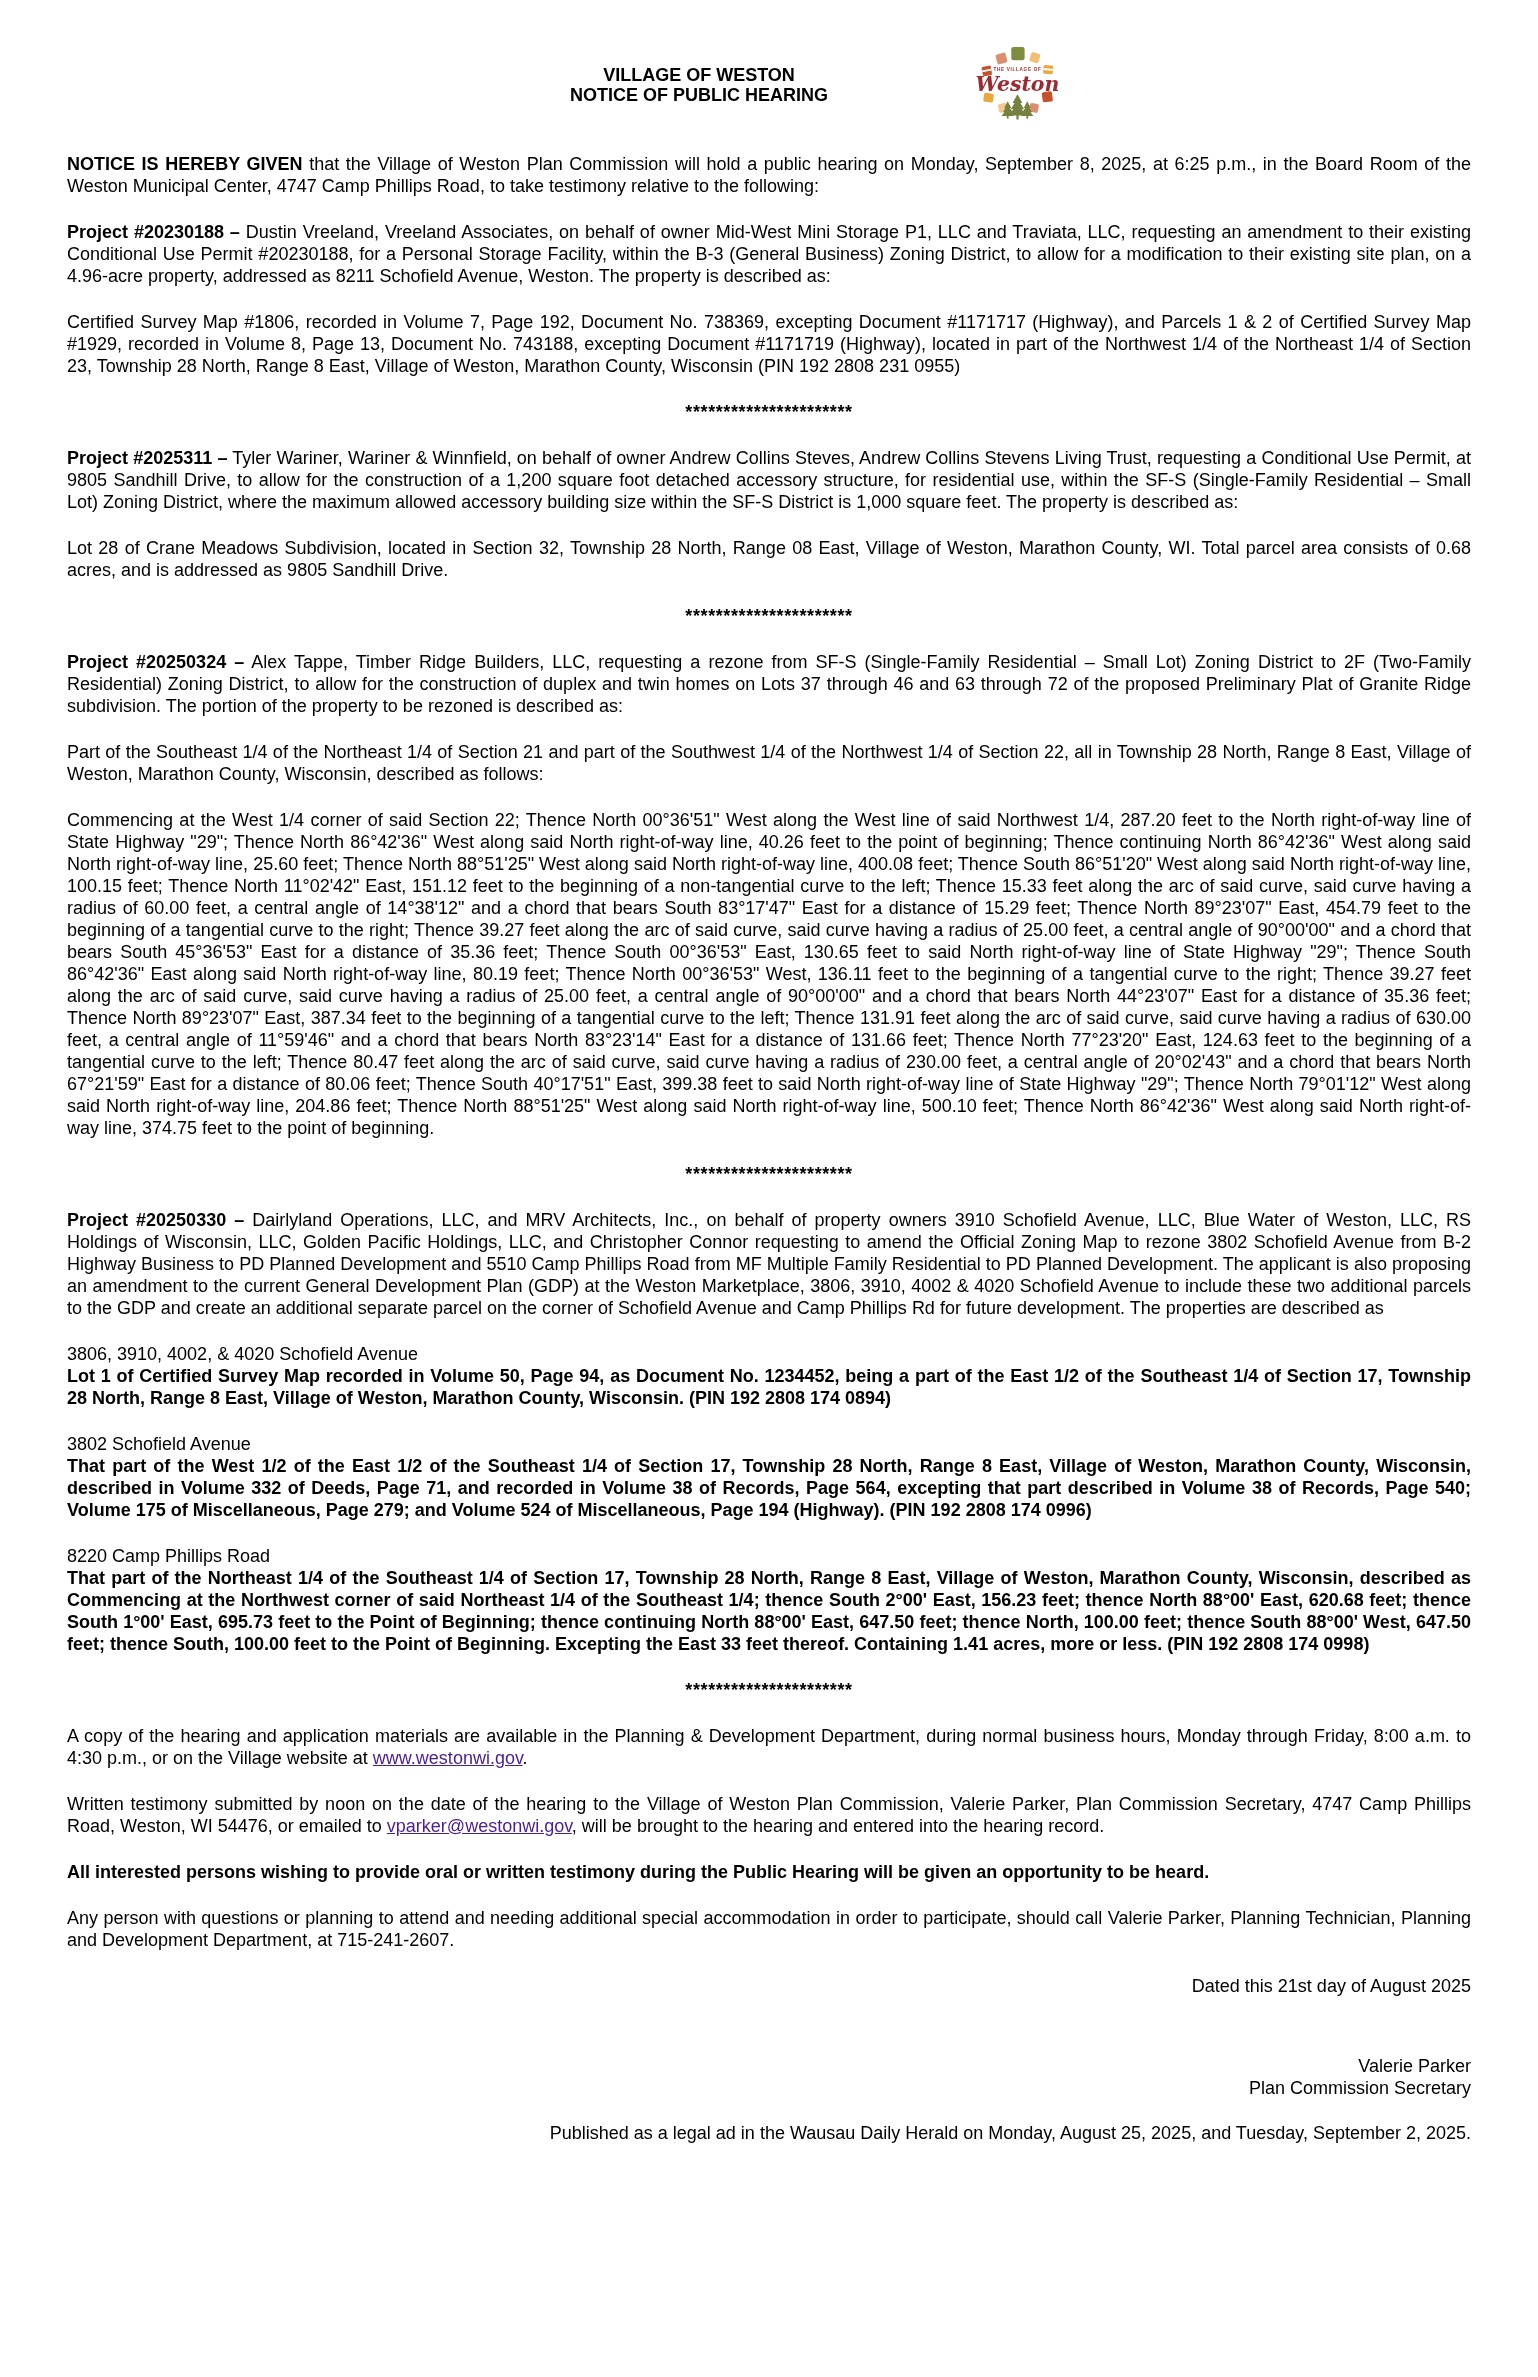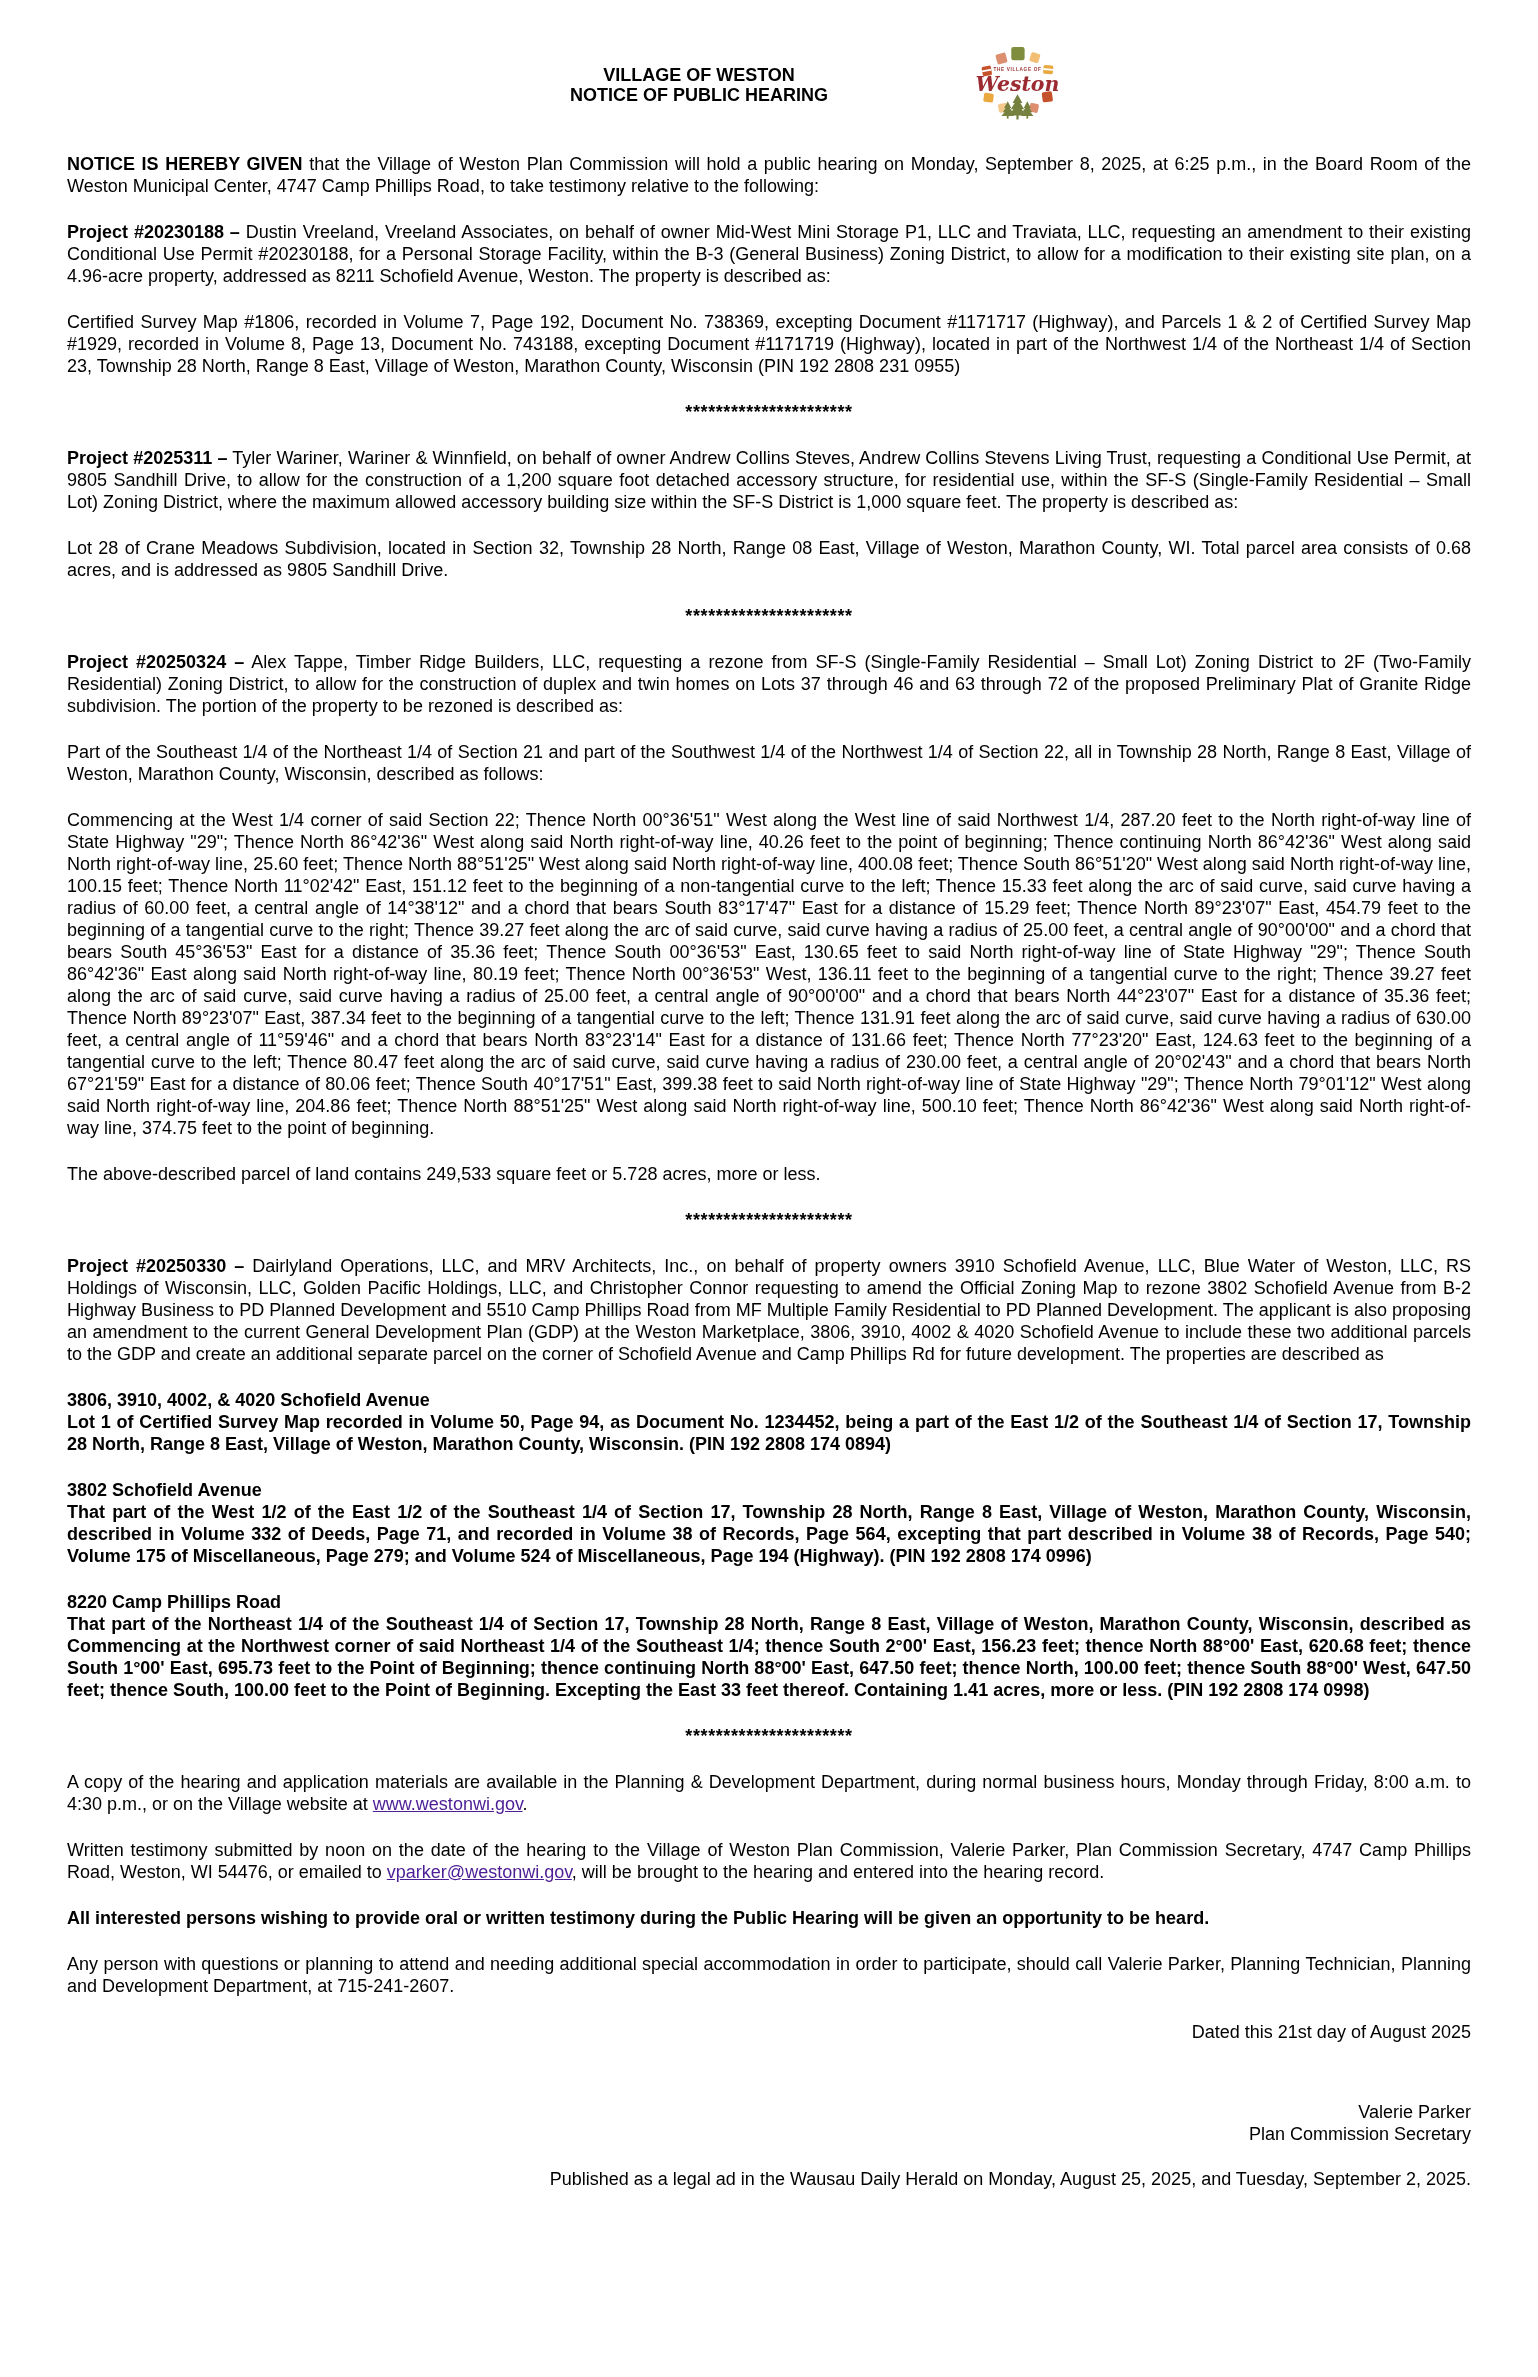--- a/index.html
+++ b/index.html
@@ -29,21 +29,21 @@
     width: 89px; height: 79px;
   }
   .logo svg { display: block; width: 89px; height: 78px; }
   p.body-par { margin: 0 0 24px 0; text-align: justify; }
   .separator {
     text-align: center;
     font-weight: bold;
     letter-spacing: 0.6px;
     margin: 0 0 24px 0;
   }
-  .parcel-heading { font-weight: bold; }
+  .parcel-heading { font-weight: normal; }
   .parcel p.body-par { margin-top: 0; font-weight: bold; }
   .bold-par { font-weight: bold; }
   .center-line { text-align: right; }
   .dated-line { margin-top: 20.3px; }
   .sig-name { margin-top: 58px; }
   .published-line { margin-top: 23px; }
   a.doc-link { color: #4c1d95; text-decoration: underline; cursor: pointer; }
 </style>
 </head>
 <body>
@@ -119,21 +119,20 @@
   <p class="body-par">Lot 28 of Crane Meadows Subdivision, located in Section 32, Township 28 North, Range 08 East, Village of Weston, Marathon County, WI. Total parcel area consists of 0.68 acres, and is addressed as 9805 Sandhill Drive.</p>
 
   <div class="separator">**********************</div>
 
   <p class="body-par"><strong>Project #20250324 –</strong><span> Alex Tappe, Timber Ridge Builders, LLC, requesting a rezone from SF-S (Single-Family Residential – Small Lot) Zoning District to 2F (Two-Family Residential) Zoning District, to allow for the construction of duplex and twin homes on Lots 37 through 46 and 63 through 72 of the proposed Preliminary Plat of Granite Ridge subdivision.  The portion of the property to be rezoned is described as:</span></p>
 
   <p class="body-par">Part of the Southeast 1/4 of the Northeast 1/4 of Section 21 and part of the Southwest 1/4 of the Northwest 1/4 of Section 22, all in Township 28 North, Range 8 East, Village of Weston, Marathon County, Wisconsin, described as follows:</p>
 
   <p class="body-par">Commencing at the West 1/4 corner of said Section 22; Thence North 00°36'51" West along the West line of said Northwest 1/4, 287.20 feet to the North right-of-way line of State Highway "29"; Thence North 86°42'36" West along said North right-of-way line, 40.26 feet to the point of beginning; Thence continuing North 86°42'36" West along said North right-of-way line, 25.60 feet; Thence North 88°51'25" West along said North right-of-way line, 400.08 feet; Thence South 86°51'20" West along said North right-of-way line, 100.15 feet; Thence North 11°02'42" East, 151.12 feet to the beginning of a non-tangential curve to the left; Thence 15.33 feet along the arc of said curve, said curve having a radius of 60.00 feet, a central angle of 14°38'12" and a chord that bears South 83°17'47" East for a distance of 15.29 feet; Thence North 89°23'07" East, 454.79 feet to the beginning of a tangential curve to the right; Thence 39.27 feet along the arc of said curve, said curve having a radius of 25.00 feet, a central angle of 90°00'00" and a chord that bears South 45°36'53" East for a distance of 35.36 feet; Thence South 00°36'53" East, 130.65 feet to said North right-of-way line of State Highway "29"; Thence South 86°42'36" East along said North right-of-way line, 80.19 feet; Thence North 00°36'53" West, 136.11 feet to the beginning of a tangential curve to the right; Thence 39.27 feet along the arc of said curve, said curve having a radius of 25.00 feet, a central angle of 90°00'00" and a chord that bears North 44°23'07" East for a distance of 35.36 feet; Thence North 89°23'07" East, 387.34 feet to the beginning of a tangential curve to the left; Thence 131.91 feet along the arc of said curve, said curve having a radius of 630.00 feet, a central angle of 11°59'46" and a chord that bears North 83°23'14" East for a distance of 131.66 feet; Thence North 77°23'20" East, 124.63 feet to the beginning of a tangential curve to the left; Thence 80.47 feet along the arc of said curve, said curve having a radius of 230.00 feet, a central angle of 20°02'43" and a chord that bears North 67°21'59" East for a distance of 80.06 feet; Thence South 40°17'51" East, 399.38 feet to said North right-of-way line of State Highway "29"; Thence North 79°01'12" West along said North right-of-way line, 204.86 feet; Thence North 88°51'25" West along said North right-of-way line, 500.10 feet; Thence North 86°42'36" West along said North right-of-way line, 374.75 feet to the point of beginning.</p>
 
-  <p class="body-par">The above-described parcel of land contains 249,533 square feet or 5.728 acres, more or less.</p>
 
   <div class="separator">**********************</div>
 
   <p class="body-par"><strong>Project #20250330 –</strong><span> Dairlyland Operations, LLC, and MRV Architects, Inc., on behalf of property owners 3910 Schofield Avenue, LLC, Blue Water of Weston, LLC, RS Holdings of Wisconsin, LLC, Golden Pacific Holdings, LLC, and Christopher Connor requesting to amend the Official Zoning Map to rezone 3802 Schofield Avenue from B-2 Highway Business to PD Planned Development and 5510 Camp Phillips Road from MF Multiple Family Residential to PD Planned Development. The applicant is also proposing an amendment to the current General Development Plan (GDP) at the Weston Marketplace, 3806, 3910, 4002 &amp; 4020 Schofield Avenue to include these two additional parcels to the GDP and create an additional separate parcel on the corner of Schofield Avenue and Camp Phillips Rd for future development. The properties are described as</span></p>
 
   <div class="parcel">
     <div class="parcel-heading">3806, 3910, 4002, &amp; 4020 Schofield Avenue</div>
     <p class="body-par">Lot 1 of Certified Survey Map recorded in Volume 50, Page 94, as Document No. 1234452, being a part of the East 1/2 of the Southeast 1/4 of Section 17, Township 28 North, Range 8 East, Village of Weston, Marathon County, Wisconsin. (PIN 192 2808 174 0894)</p>
   </div>
 

